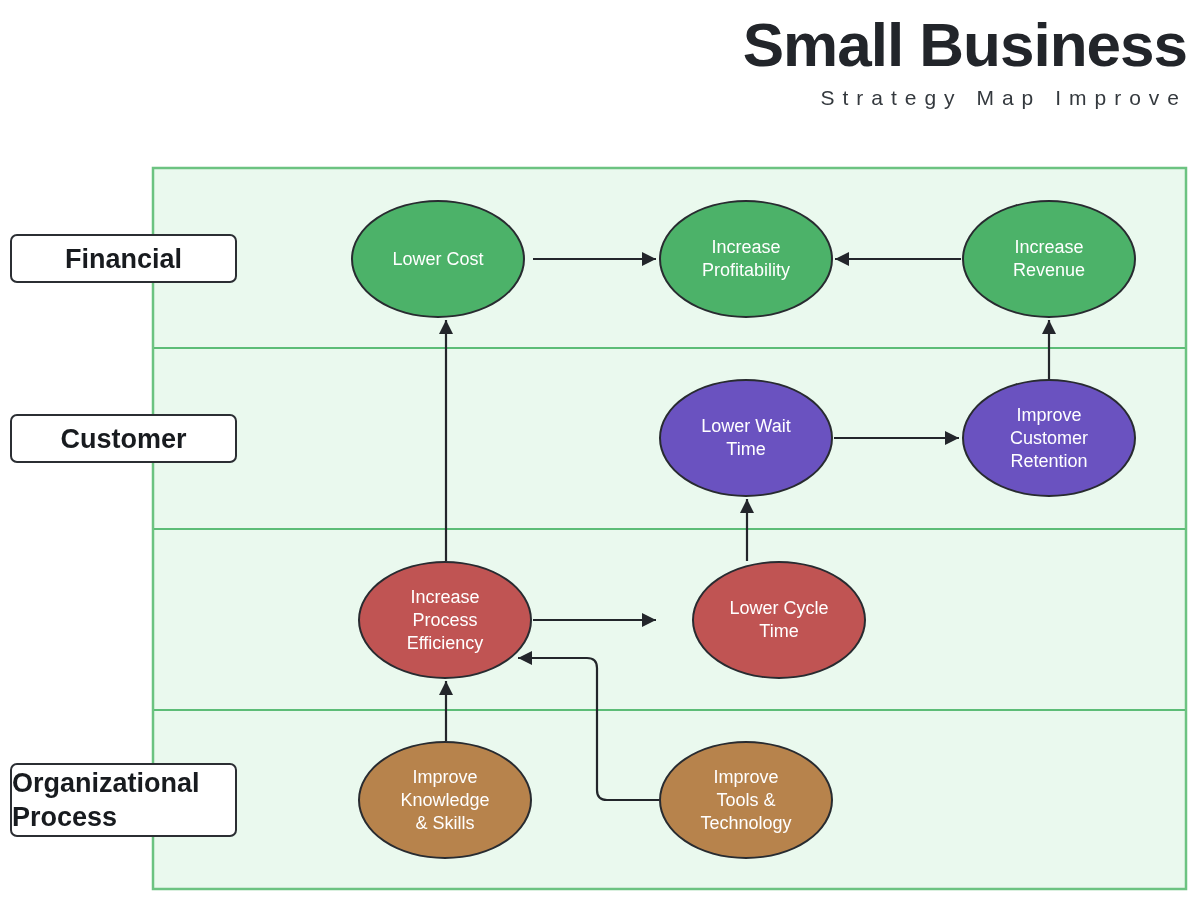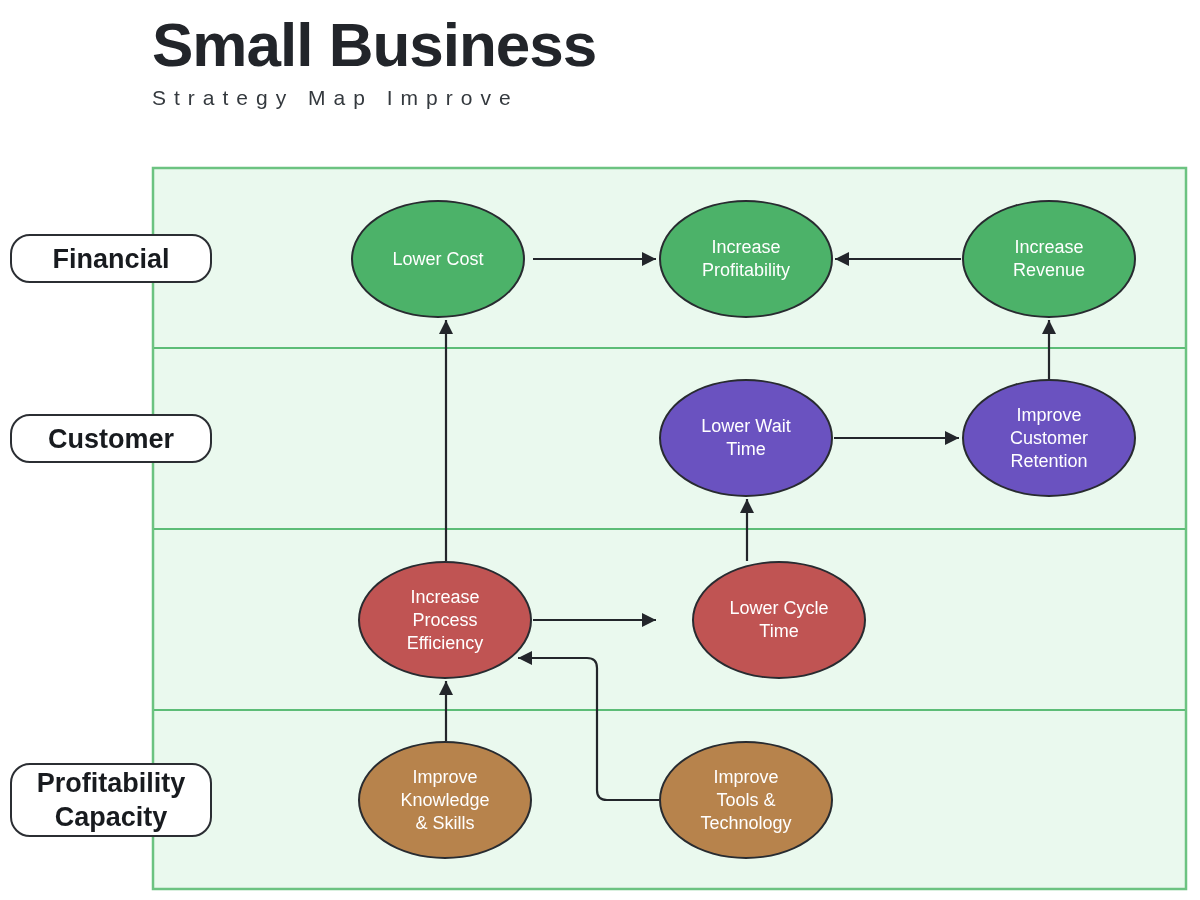--- a/index.html
+++ b/index.html
@@ -11,21 +11,21 @@
     background: #ffffff;
     font-family: "Liberation Sans", sans-serif;
   }
 
   
   .header {
     position: absolute;
     left: 152px;
     top: 6px;
     width: 1035px;
-    text-align: left;
+    text-align: right;
   }
   .title {
     margin: 0;
     font-size: 62px;
     line-height: 78px;
     font-weight: 800;
     letter-spacing: -1px;
     color: var(--title_color);
   }
   .subtitle {
@@ -47,29 +47,29 @@
   }
   .panel-rect { fill: var(--panel_fill); stroke: var(--panel_border); stroke-width: 2.5; }
   .divider    { stroke: var(--divider); stroke-width: 1.8; }
   .connector  { stroke: var(--connector); stroke-width: 2.2; fill: none; }
   .arrowhead  { fill: var(--connector); }
 
   
   .perspective-label {
     position: absolute;
     left: 10px;
-    width: 202px;
+    width: 227px;
     box-sizing: border-box;
     background: var(--label_bg);
     border: 2.5px solid var(--label_border);
-    border-radius: 20px;
+    border-radius: 7px;
     display: flex;
     align-items: center;
     justify-content: center;
-    text-align: center;
+    text-align: left;
     font-size: 27px;
     line-height: 34px;
     font-weight: bold;
     color: var(--label_text);
   }
 
   
   .node {
     position: absolute;
     width: 174px;
@@ -121,21 +121,21 @@
     <line class="connector" x1="834" y1="438" x2="959" y2="438" marker-end="url(#arrow)"></line>
     <line class="connector" x1="747" y1="561" x2="747" y2="499" marker-end="url(#arrow)"></line>
     <line class="connector" x1="533" y1="620" x2="656" y2="620" marker-end="url(#arrow)"></line>
     <line class="connector" x1="446" y1="561" x2="446" y2="320" marker-end="url(#arrow)"></line>
     <line class="connector" x1="446" y1="741" x2="446" y2="681" marker-end="url(#arrow)"></line>
     <path class="connector" d="M 659 800 H 607 Q 597 800 597 790 V 668 Q 597 658 587 658 H 518" marker-end="url(#arrow)"></path>
   </svg>
 
   <div class="perspective-label" style="top:234px;height:49px;">Financial</div>
   <div class="perspective-label" style="top:414px;height:49px;">Customer</div>
-  <div class="perspective-label" style="top:763px;height:74px;">Profitability Capacity</div>
+  <div class="perspective-label" style="top:763px;height:74px;">Organizational Process</div>
 
   <div class="node node-green" style="left:351px;top:200px;">Lower Cost</div>
   <div class="node node-green" style="left:659px;top:200px;">Increase
 Profitability</div>
   <div class="node node-green" style="left:962px;top:200px;">Increase
 Revenue</div>
   <div class="node node-purple" style="left:659px;top:379px;">Lower Wait
 Time</div>
   <div class="node node-purple" style="left:962px;top:379px;">Improve
 Customer

